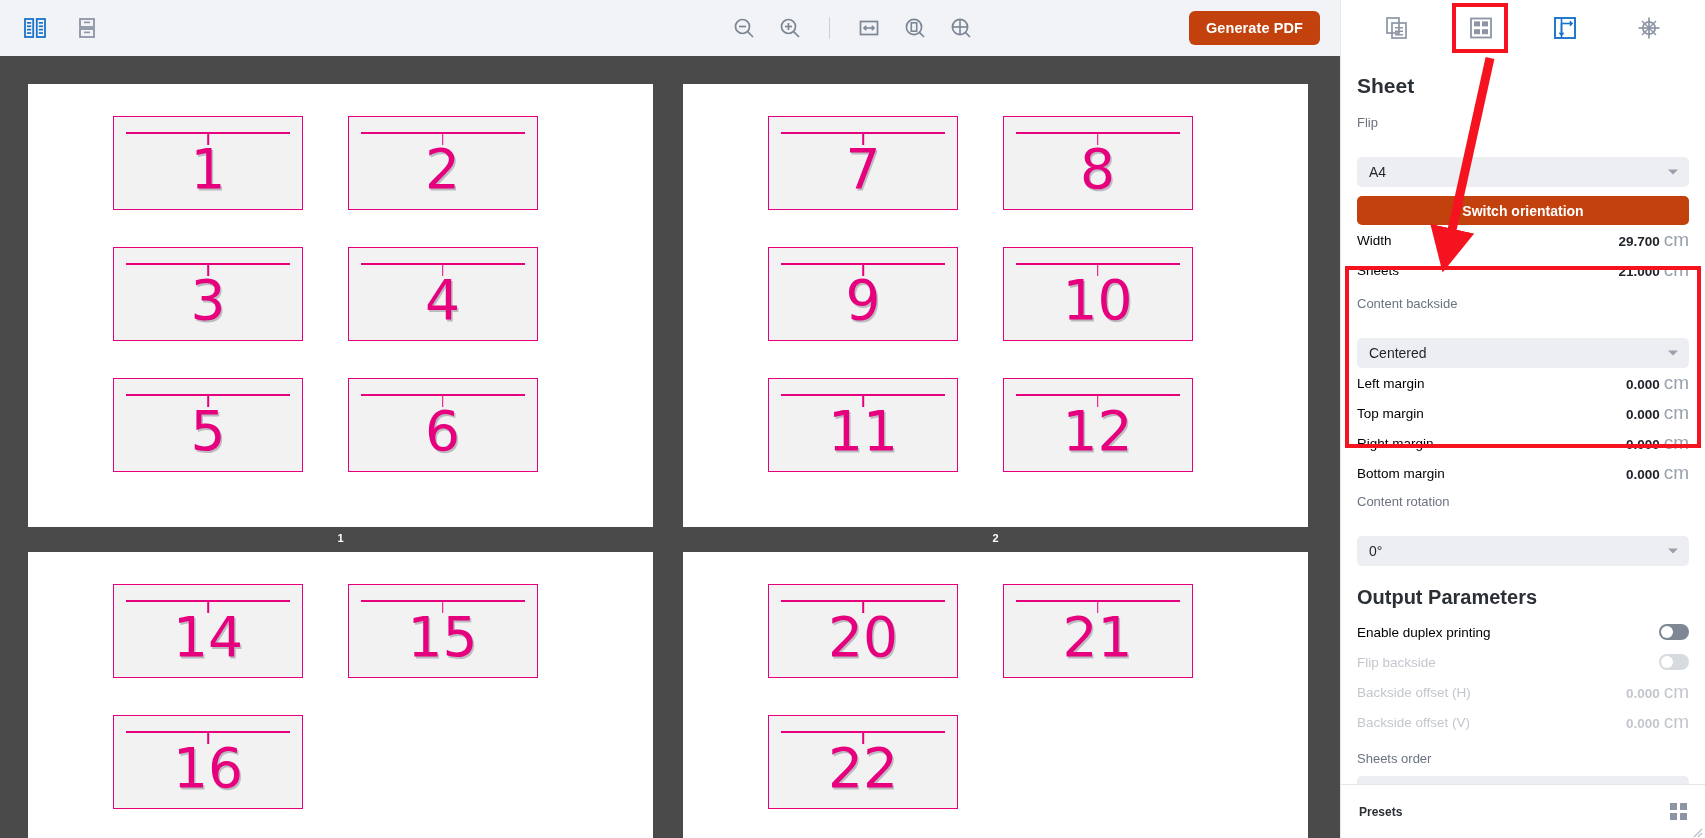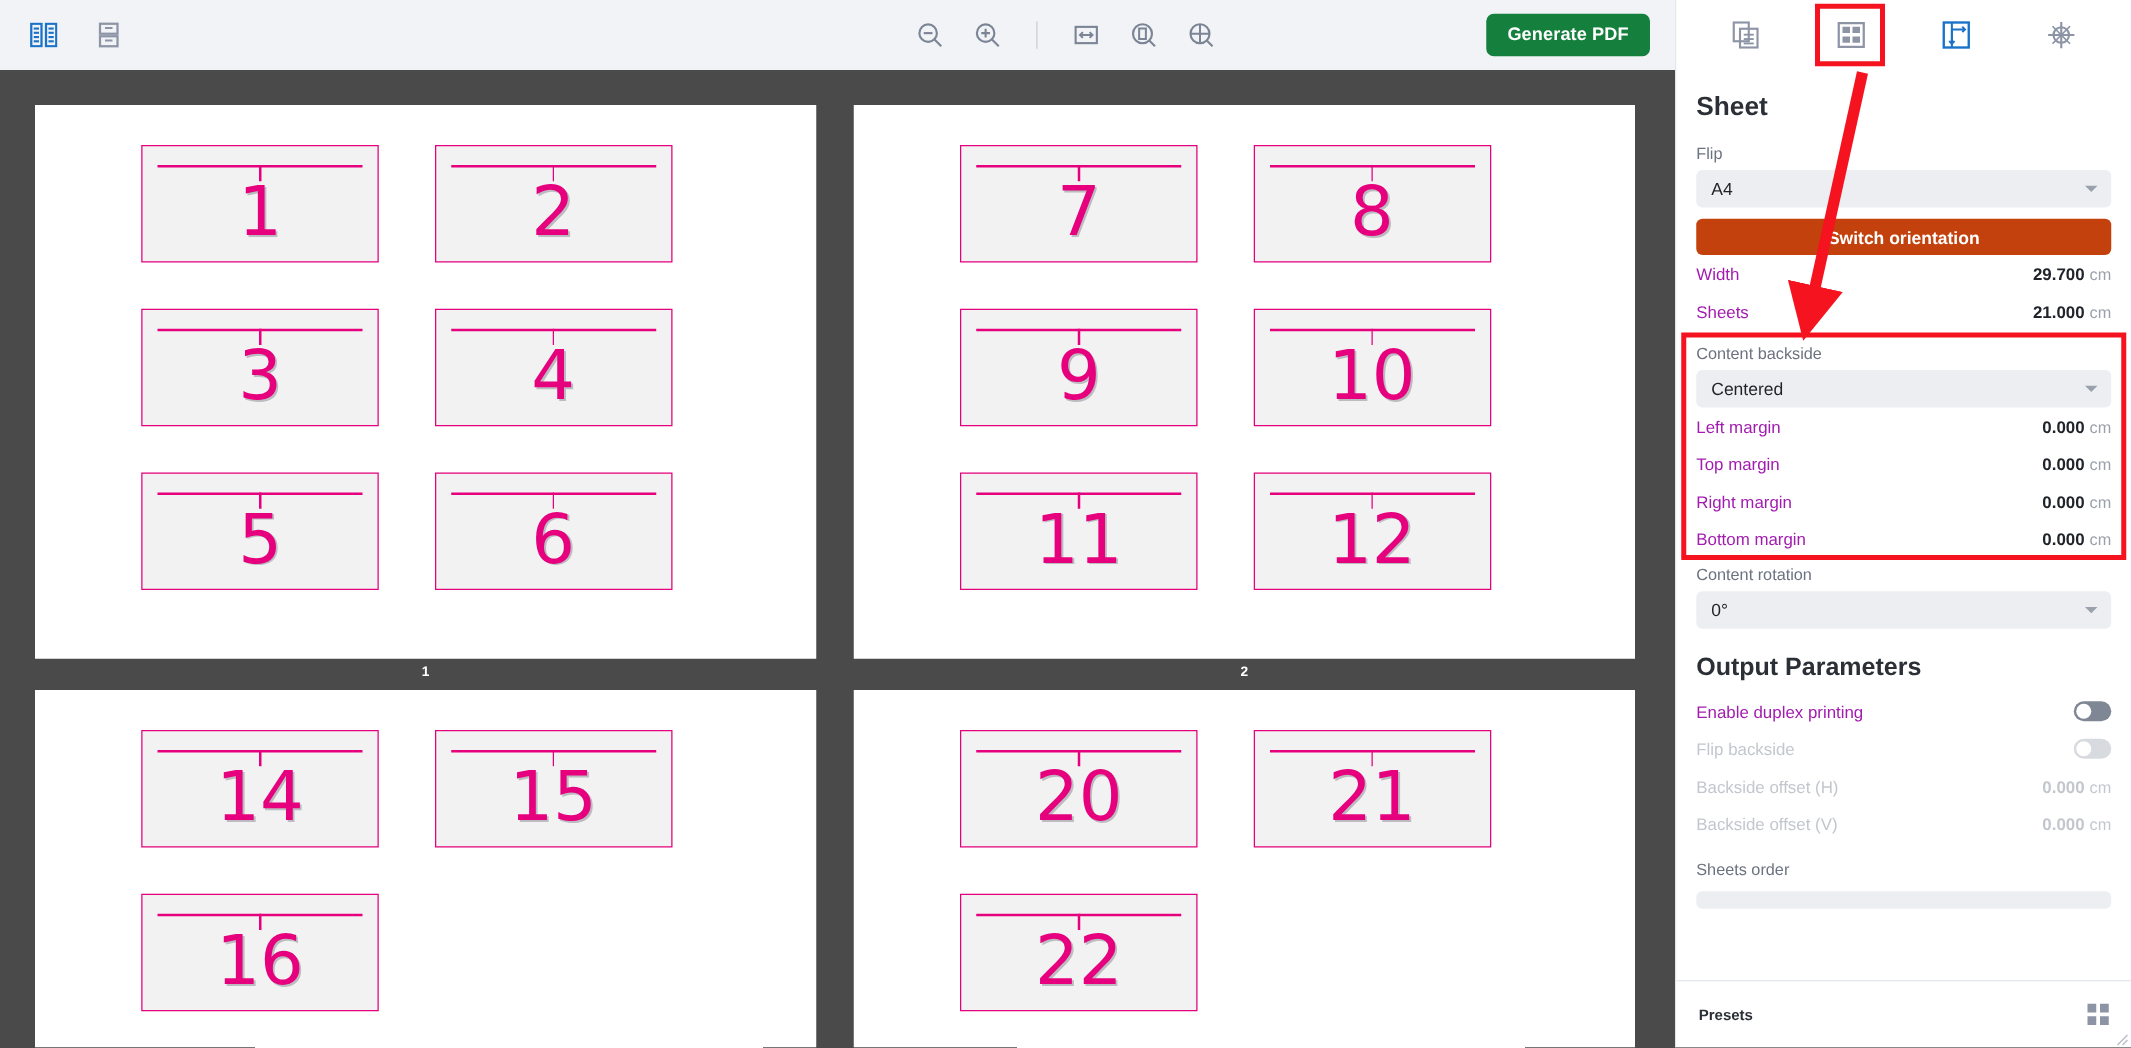--- a/index.html
+++ b/index.html
@@ -31,21 +31,21 @@
     padding-right: 0; height: 56px;
   }
   .icon-btn {
     width: 34px; height: 34px;
     display: flex; align-items: center; justify-content: center;
     cursor: pointer; border-radius: 4px;
   }
   .divider-v { width: 1px; height: 22px; background: #c9ced6; margin: 0 10px; }
 
   .genpdf {
-    background: #15803d; color: #ffffff;
+    background: #c2410c; color: #ffffff;
     font-size: 14.5px; font-weight: bold;
     border: none; border-radius: 6px;
     padding: 9px 17px; cursor: pointer;
     letter-spacing: 0.1px;
     margin-right: 20px;
   }
 
   
   .right-head {
     width: 365px; height: 56px; background: #ffffff;
@@ -122,21 +122,21 @@
   .panel-scroll { padding: 0 16px; height: 100%; position: relative; }
   .panel-title {
     font-size: 21px; font-weight: bold; color: #2b2f36;
     padding: 18px 0 14px 0;
   }
   .field-label { font-size: 13px; color: #6b7280; padding: 3px 0 6px 0; }
   .select {
     background: #eceef2; border-radius: 5px;
     height: 30px; display: flex; align-items: center;
     padding: 0 12px; font-size: 14px; color: #1f2328;
-    position: relative; cursor: pointer;
+    position: relative; cursor: pointer; margin-top: 21px;
   }
   .select .caret {
     position: absolute; right: 11px; top: 50%;
     transform: translateY(-50%);
     width: 0; height: 0;
     border-left: 5px solid transparent;
     border-right: 5px solid transparent;
     border-top: 5px solid #9aa1ac;
   }
   .switch-btn {
@@ -144,23 +144,23 @@
     width: 100%; height: 29px;
     background: #c2410c; color: #fff;
     border: none; border-radius: 5px;
     font-size: 14px; font-weight: bold; cursor: pointer;
   }
   .row {
     display: flex; align-items: center; justify-content: space-between;
     height: 30px;
     font-size: 13.5px;
   }
-  .row .lbl { color: #a21caf; }
+  .row .lbl { color: #000000; }
   .row .val { color: #20242a; font-weight: bold; font-size: 13.5px; }
-  .row .unit { color: #9aa1ac; font-weight: normal; margin-left: 4px; font-size: 13px; }
+  .row .unit { color: #9aa1ac; font-weight: normal; margin-left: 4px; font-size: 19px; }
   .row.dim .lbl, .row.dim .val, .row.dim .unit { color: #c3c7cd; font-weight: normal; }
   .row.dim .val { font-weight: bold; color: #c3c7cd; }
 
   .section-title {
     font-size: 20px; font-weight: bold; color: #2b2f36;
     padding: 20px 0 8px 0;
   }
 
   .toggle {
     width: 30px; height: 16px; border-radius: 8px;

